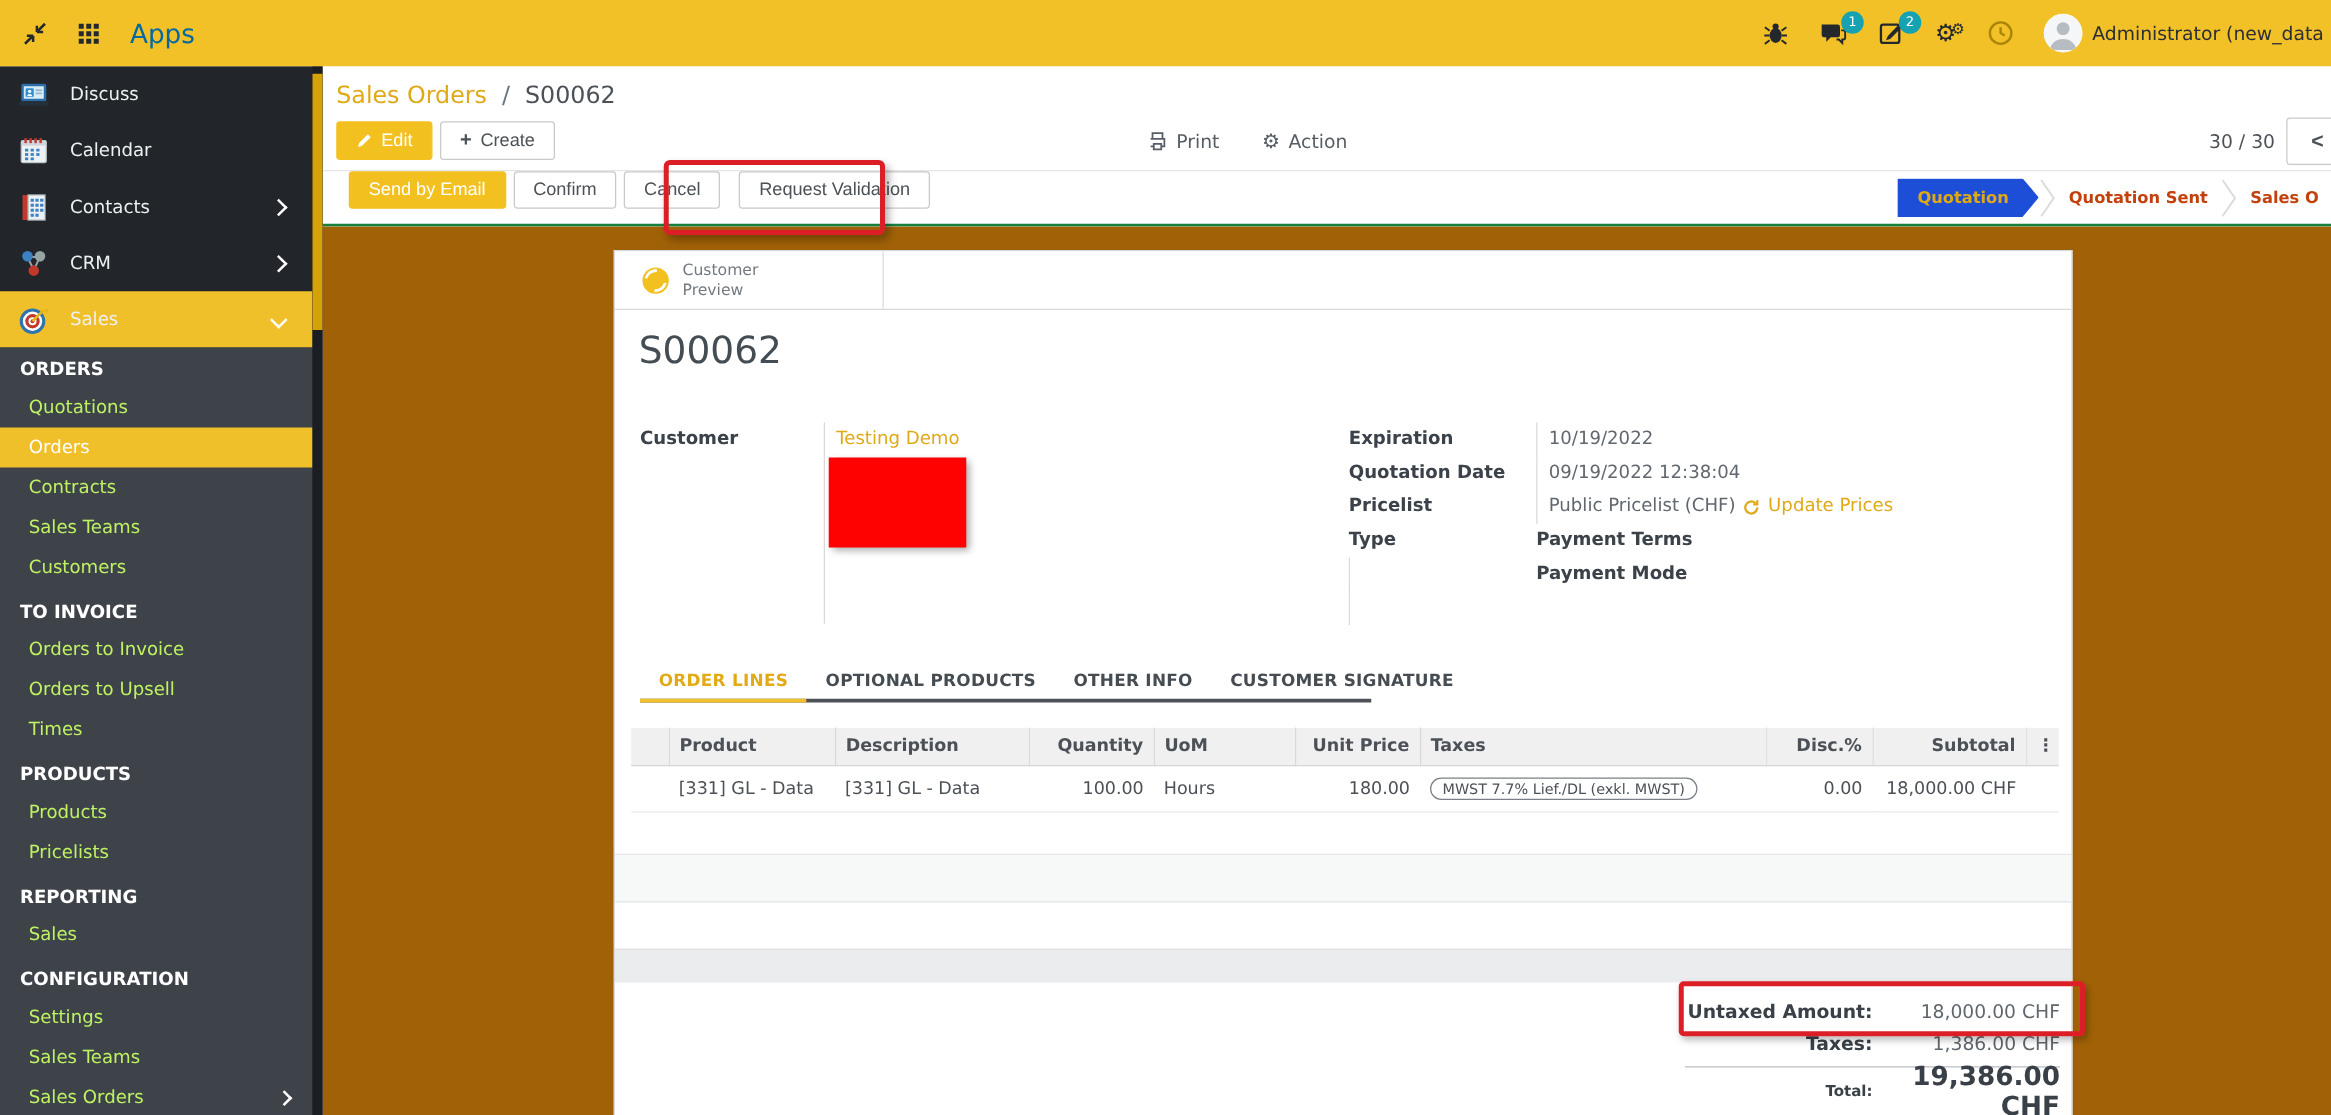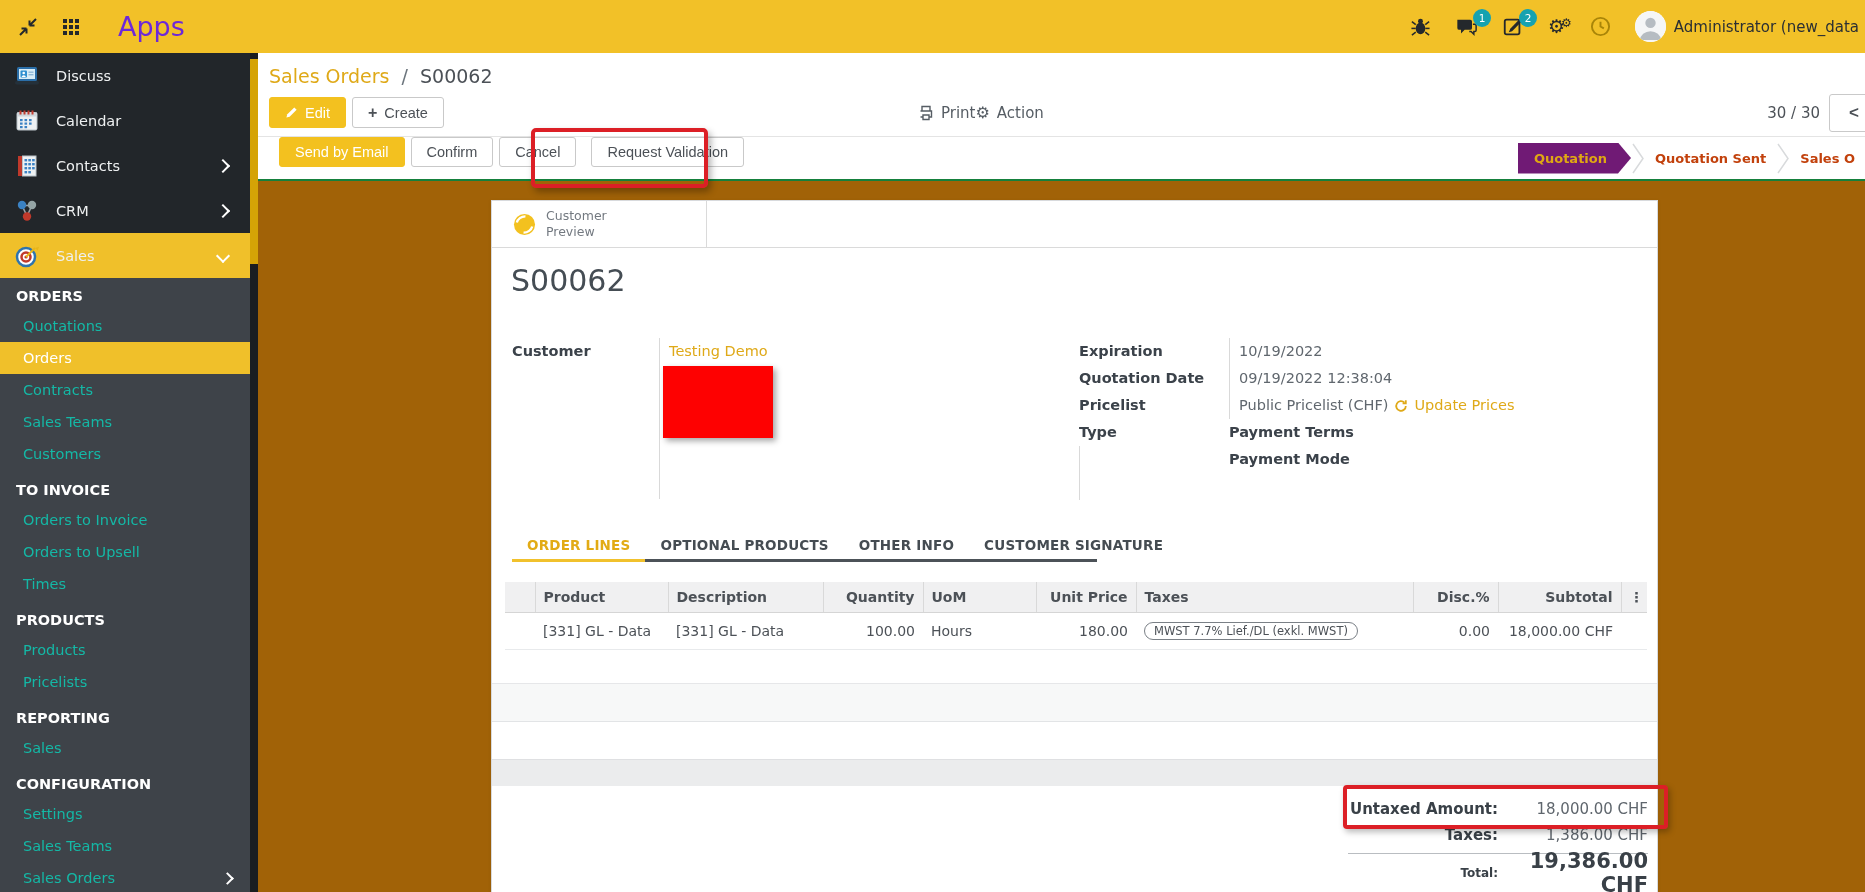--- a/index.html
+++ b/index.html
@@ -2,21 +2,21 @@
 <html><head>
 <meta charset="utf-8">
 <style>
   html,body{margin:0;padding:0}
   body{width:1865px;height:892px;overflow:hidden;position:relative;background:#eceef0;
        font-family:"DejaVu Sans","Liberation Sans",sans-serif;color:#4c5157;}
   svg{display:block}
   
   .topbar{position:absolute;left:0;top:0;right:0;height:53px;background:#f2c128;display:flex;align-items:center;z-index:30}
   .tb-left{display:flex;align-items:center;gap:24px;padding-left:18px}
-  .tb-title{font-size:27px;color:#6d28d9;margin-left:14px}
+  .tb-title{font-size:21px;color:#0369a1;}
   .tb-right{margin-left:auto;display:flex;align-items:center;padding-right:6px}
   .tb-ico{position:relative;margin-right:24px;cursor:pointer}
   .badge{position:absolute;top:-7px;right:-13px;width:18px;height:18px;border-radius:50%;
          background:#16a2b0;color:#fff;font-size:10.5px;display:flex;align-items:center;justify-content:center}
   .gears{font-size:19px;color:#24282c;line-height:1}
   .gears .g2{font-size:12px;margin-left:-4px;vertical-align:6px}
   .avatar{width:31px;height:31px;border-radius:50%;overflow:hidden;margin:0 8px 0 12px;background:#fff}
   .username{font-size:15px;color:#2b2f33;white-space:nowrap}
   
   .sidebar{position:absolute;left:0;top:53px;width:258px;bottom:0;background:#22262a;z-index:20}
@@ -25,48 +25,48 @@
   .app-row{height:45px;display:flex;align-items:center;width:250px;cursor:pointer}
   .app-row .aicon{margin:0 16px 0 14px}
   .app-row .albl{font-size:14.5px;color:#eef0f1}
   .app-row.active{background:#f0c02a}
   .chev{width:8px;height:8px;border-right:2.5px solid #fff;border-bottom:2.5px solid #fff;margin-left:auto;margin-right:22px}
   .chev.right{transform:rotate(-45deg)}
   .chev.down{transform:rotate(45deg)}
   .submenu{position:absolute;top:225px;left:0;right:8px;bottom:0;background:#3e4349;padding-top:2px}
   .sec-hd{height:28px;line-height:28px;padding-left:16px;color:#fff;font-weight:bold;font-size:14.5px;margin-top:6px}
   .sec-hd:first-child{margin-top:2px}
-  .sm-item{height:32px;line-height:32px;padding-left:23px;color:#14b8a6;font-size:14.5px;cursor:pointer;display:flex;align-items:center}
+  .sm-item{height:32px;line-height:32px;padding-left:23px;color:#bef264;font-size:14.5px;cursor:pointer;display:flex;align-items:center}
   .sm-item.active{background:#f0c02a;color:#fff}
   .sm-item .chev{width:7px;height:7px;border-width:2px;margin-right:18px}
   
   .header{position:absolute;left:258px;top:53px;right:0;height:128px;background:#fff;z-index:10}
   .breadcrumb{padding:11px 0 0 11px;font-size:19px;line-height:25px}
   .bc-parent{color:#dfa918;cursor:pointer}
   .bc-sep{color:#6c757d;margin:0 6px}
   .bc-cur{color:#4c5157}
   .toolbar{height:47px;display:flex;align-items:center;padding-left:11px;position:relative}
   .btn{height:31px;display:inline-flex;align-items:center;gap:7px;padding:0 15px;border-radius:3px;
        font-size:14.5px;border:1px solid #c9c9c9;background:#fff;color:#4c5157;cursor:pointer;box-sizing:border-box}
   .btn.primary{background:#f3c11f;border-color:#f3c11f;color:#fff}
   .btn+.btn{margin-left:6px}
-  .tb-center{position:absolute;left:660px;display:flex;align-items:center;}
+  .tb-center{position:absolute;left:660px;display:flex;align-items:center;gap:34px}
   .flat{display:inline-flex;align-items:center;gap:7px;font-size:15px;color:#565d64;cursor:pointer}
   .gear-glyph{font-size:16px;line-height:1}
   .pager{position:absolute;right:0;display:flex;align-items:center}
   .pager-txt{font-size:15px;color:#4c5157;margin-right:9px}
   .pager-btn{width:50px;height:38px;border:1px solid #c9c9c9;border-radius:3px;background:#fff;margin-right:-14px;
              display:flex;align-items:center;justify-content:center;font-size:17px;font-weight:bold;color:#4c5157;cursor:pointer}
   .statusbar{height:42px;border-top:1px solid #e4e4e4;border-bottom:2px solid #15803d;display:flex;
              padding-left:21px;position:relative}
   .ann1{position:absolute;left:273px;top:-9px;width:169px;height:52px;border:4px solid #dc1f26;border-radius:5px;
         box-shadow:3px 4px 7px rgba(0,0,0,.3);pointer-events:none;z-index:6}
   .pipeline{position:absolute;right:0;top:0;bottom:0;display:flex;align-items:center}
   .stage{font-size:13px;font-weight:600;color:#c2410c;padding:0 10px;white-space:nowrap;cursor:pointer}
-  .stage.active{background:#701a75;color:#e0a812;height:31px;line-height:31px;padding:0 24px 0 16px;
+  .stage.active{background:#1d4ed8;color:#e0a812;height:31px;line-height:31px;padding:0 24px 0 16px;
         clip-path:polygon(0 0,calc(100% - 13px) 0,100% 50%,calc(100% - 13px) 100%,0 100%)}
   
   .content{position:absolute;left:258px;top:181px;right:0;bottom:0;background:#a16207}
   .sheet{position:absolute;left:233px;top:19px;width:1167px;height:720px;background:#fff;
          border:1px solid #d8dadd;box-shadow:0 1px 4px rgba(0,0,0,.08);box-sizing:border-box}
   .smart-row{height:46px;border-bottom:1px solid #dadada;display:flex}
   .smart-btn{width:215px;border-right:1px solid #dadada;display:flex;align-items:center;gap:10px;padding-left:21px;
              box-sizing:border-box;cursor:pointer}
   .smart-txt{font-size:12.5px;color:#737980;line-height:1.3}
   .sheet-title{margin:12px 0 0 19px;font-size:30px;color:#454d54;height:42px;line-height:42px}

